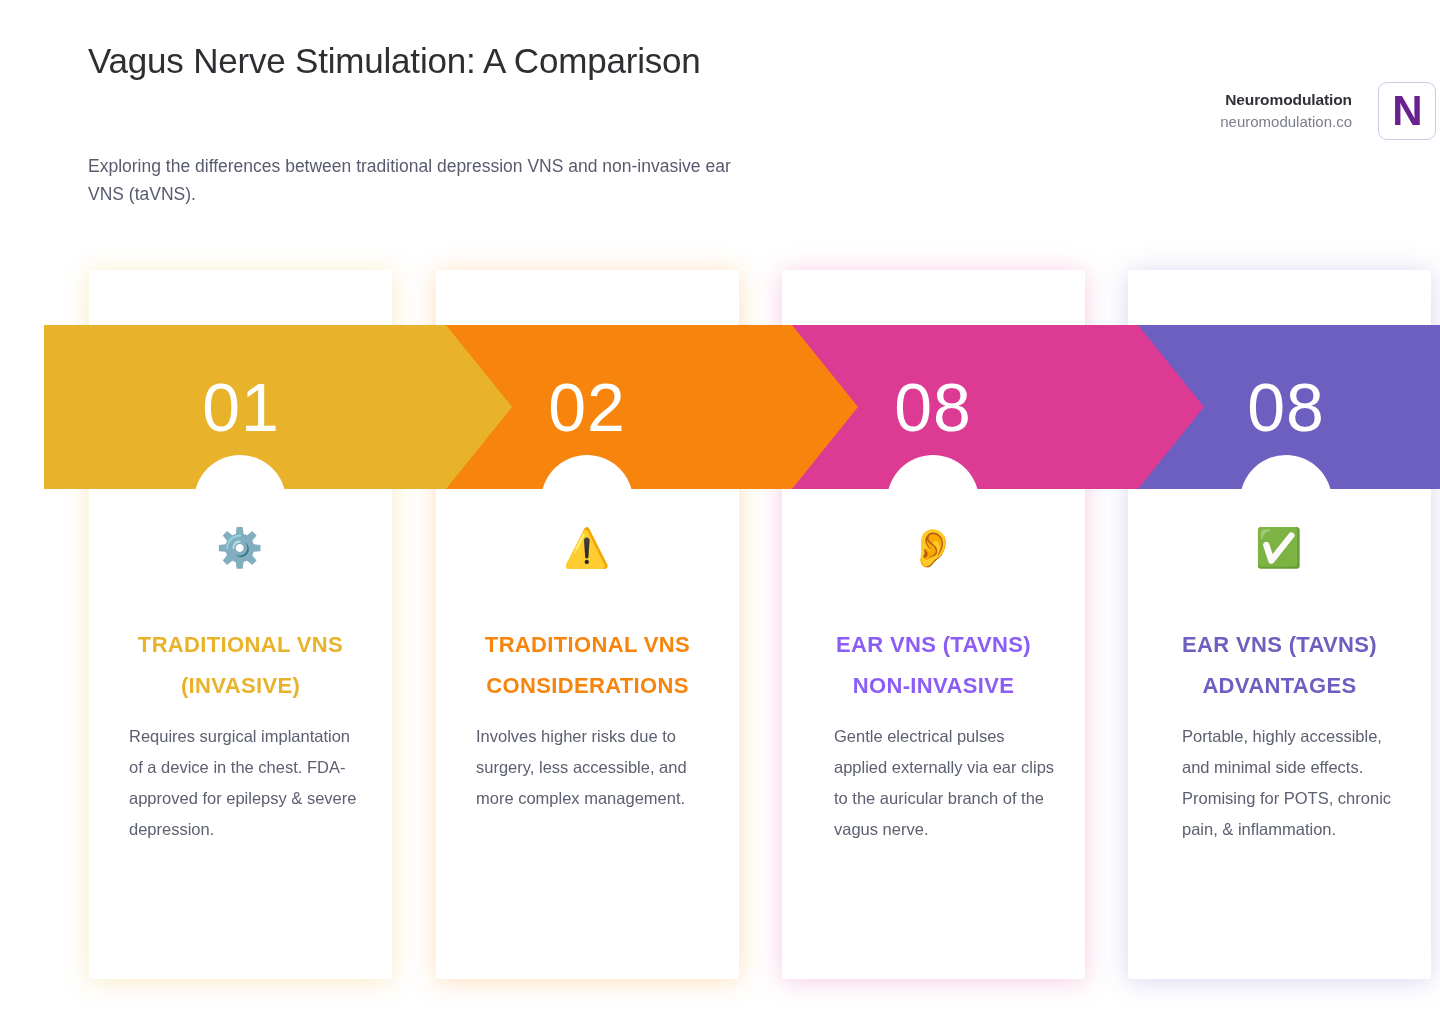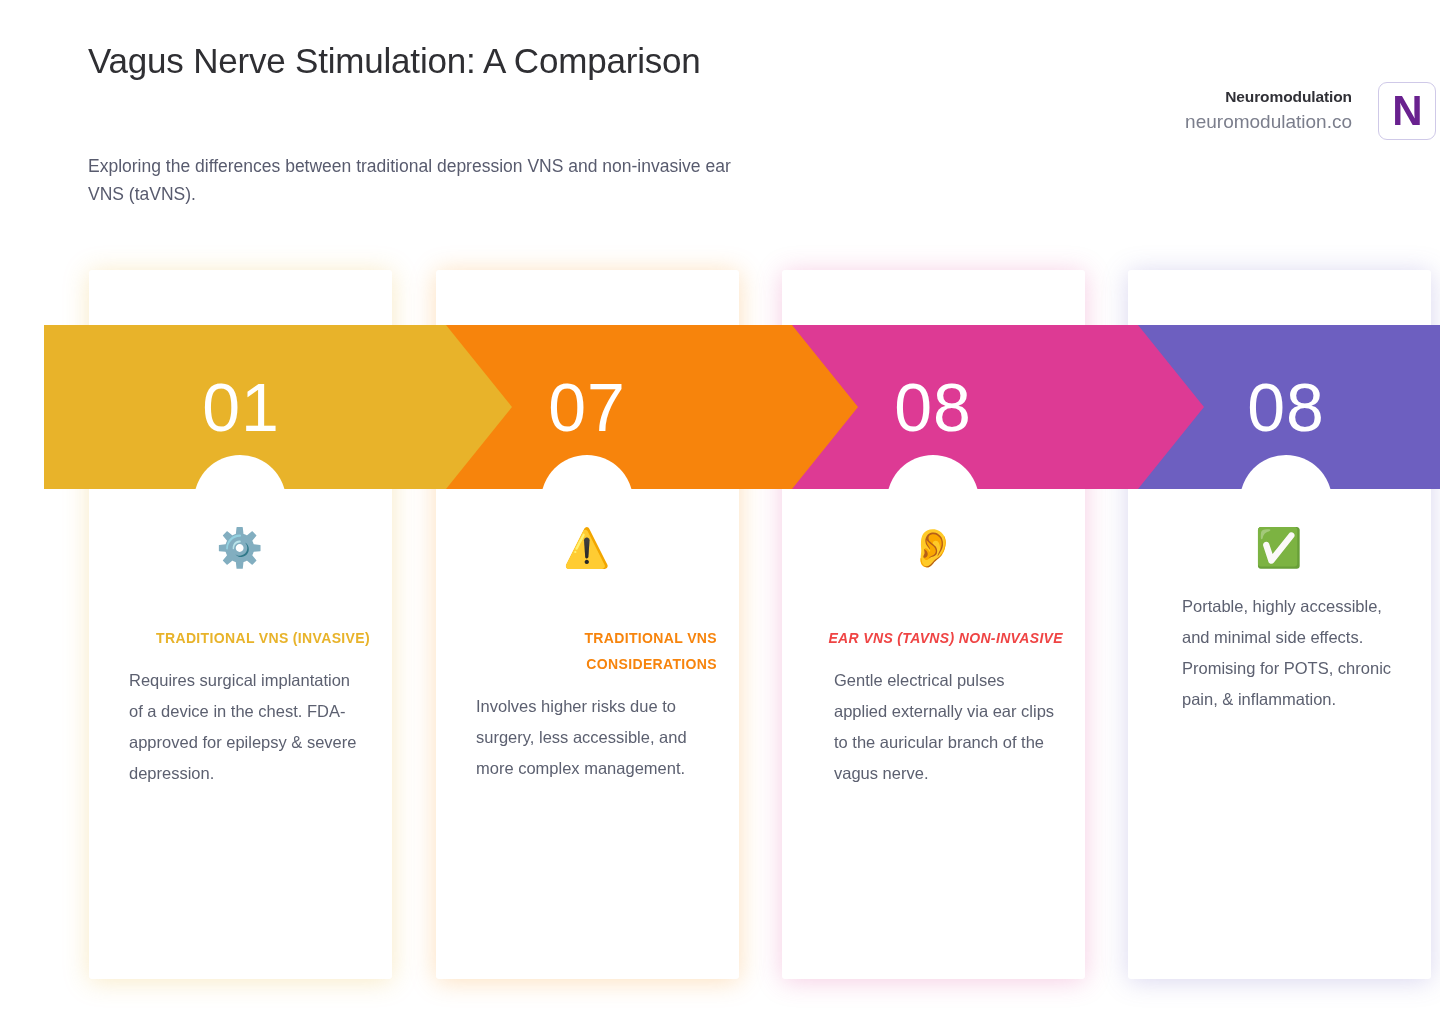--- a/index.html
+++ b/index.html
@@ -19,21 +19,21 @@
     letter-spacing:-0.2px;
   }
   .subtitle {
     position:absolute; left:44px; top:152px; width:660px;
     font-size:17.5px; font-weight:400; line-height:1.62; color:#585b6e;
   }
 
   .brand { position:absolute; right:48px; top:82px; display:flex; align-items:center; gap:26px; }
   .brand-text { text-align:right; }
   .brand-name { font-size:15.5px; font-weight:700; color:#303036; line-height:1.45; letter-spacing:-0.1px; }
-  .brand-url  { font-size:19px; font-weight:400; color:#7b7e8c; line-height:1.45; }
+  .brand-url  { font-size:15px; font-weight:400; color:#7b7e8c; line-height:1.45; }
   .brand-mark {
     width:58px; height:58px; border:1px solid #cfc9e8; border-radius:9px;
     background:#fff; display:flex; align-items:center; justify-content:center;
   }
   .brand-mark span { font-size:42px; font-weight:700; color:#69218f; line-height:1; letter-spacing:-1px; }
 
   
   .cards { position:absolute; left:0; top:0; width:1440px; height:1024px; }
   .card {
     position:absolute; top:270px; width:303px; height:709px;
@@ -43,27 +43,27 @@
   .card.c2 { left:392px;  box-shadow:0 2px 26px rgba(247,140,12,0.28); }
   .card.c3 { left:738px;  box-shadow:0 2px 26px rgba(219,57,147,0.26); }
   .card.c4 { left:1084px; box-shadow:0 2px 26px rgba(109,95,192,0.26); }
 
   .card-inner { position:absolute; left:0; top:249px; width:100%; padding:0 22px; }
   .card-icon {
     height:58px; display:flex; align-items:center; justify-content:center;
     font-size:38px; line-height:1;
   }
   .card-head {
-    margin-top:48px; text-align:right;
-    font-size:14px; font-weight:700; line-height:1.86;
+    margin-top:48px; text-align:center;
+    font-size:22px; font-weight:700; line-height:1.86;
     letter-spacing:0.35px; text-transform:uppercase;
   }
   .card.c1 .card-head { color:#e8b32a; }
   .card.c2 .card-head { color:#f7840c; }
-  .card.c3 .card-head { color:#ef4444;font-style:italic; }
+  .card.c3 .card-head { color:#8b5cf6; }
   .card.c4 .card-head { color:#6d5fc0; }
   .card-body {
     margin-top:14px; padding:0 2px;
     font-size:16.5px; font-weight:400; line-height:1.88; color:#5c6070;
   }
   .card.c1 .card-body, .card.c2 .card-body { padding-left:18px; padding-right:4px; }
   .card.c3 .card-body { padding-left:30px; padding-right:4px; }
   .card.c4 .card-body { padding-left:32px; padding-right:4px; }
 
   
@@ -119,20 +119,21 @@
       <div class="card-inner">
         <div class="card-icon">👂</div>
         <div class="card-head">EAR VNS (TAVNS) NON-INVASIVE</div>
         <div class="card-body">Gentle electrical pulses applied externally via ear clips to the auricular branch of the vagus nerve.</div>
       </div>
     </div>
 
     <div class="card c4">
       <div class="card-inner">
         <div class="card-icon">✅</div>
+        <div class="card-head">EAR VNS (TAVNS) ADVANTAGES</div>
         <div class="card-body">Portable, highly accessible, and minimal side effects. Promising for POTS, chronic pain, &amp; inflammation.</div>
       </div>
     </div>
   </div>
 
   <div class="band">
     <svg viewBox="0 0 1440 164" xmlns="http://www.w3.org/2000/svg">
       <defs>
         <mask id="notch-mask">
           <rect x="0" y="0" width="1440" height="164" fill="#fff"></rect>
@@ -144,18 +145,18 @@
       </defs>
       <g mask="url(#notch-mask)">
         <polygon points="1044,0 1440,0 1440,164 1044,164 1110,82" fill="#6d5fc0"></polygon>
         <polygon points="698,0 1094,0 1160,82 1094,164 698,164 764,82" fill="#dd3a94"></polygon>
         <polygon points="352,0 748,0 814,82 748,164 352,164 418,82" fill="#f7840c"></polygon>
         <polygon points="0,0 402,0 468,82 402,164 0,164" fill="#e8b32a"></polygon>
       </g>
     </svg>
 
     <div class="band-num n1">01</div>
-    <div class="band-num n2">07</div>
+    <div class="band-num n2">02</div>
     <div class="band-num n3">08</div>
     <div class="band-num n4">08</div>
   </div>
 
 </div>
 
 </body></html>

